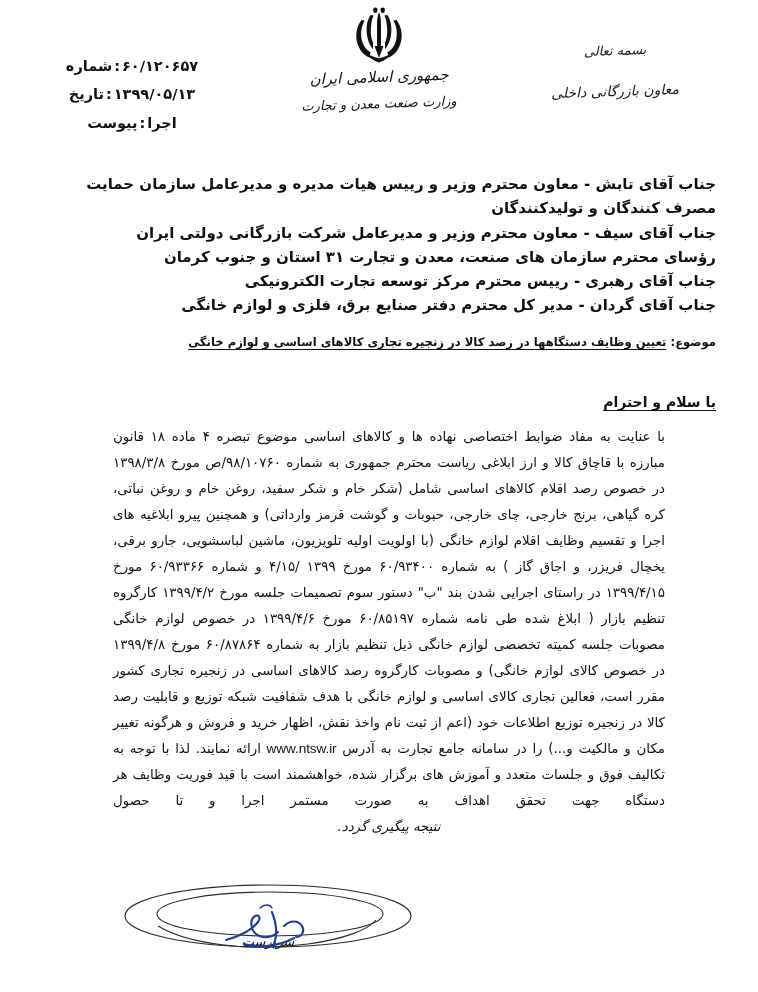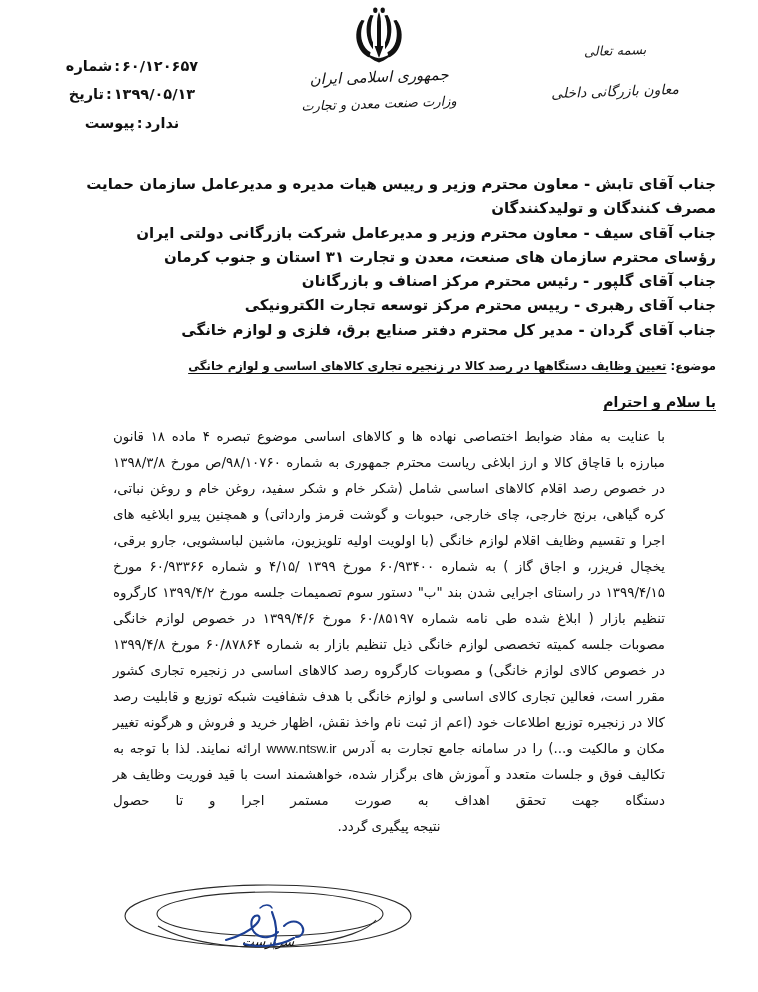--- a/index.html
+++ b/index.html
@@ -171,20 +171,21 @@
     unicode-bidi: isolate;
     font-family: "Liberation Sans", sans-serif;
     font-size: 13.6px;
   }
   .closing {
     font-size: 13.4px;
     line-height: 1.94;
     text-align: center;
     text-align-last: center;
     margin: 0;
+    font-style: italic;
   }
 
   
   .signature-area {
     position: absolute;
     top: 882px;
     left: 118px;
     width: 300px;
     height: 100px;
   }
@@ -265,31 +266,30 @@
     </div>
 
     <div class="header-left">
       <div class="meta-row">
         <span class="meta-value">۶۰/۱۲۰۶۵۷</span><span class="meta-sep">:</span><span class="meta-label">شماره</span>
       </div>
       <div class="meta-row">
         <span class="meta-value">۱۳۹۹/۰۵/۱۳</span><span class="meta-sep">:</span><span class="meta-label">تاریخ</span>
       </div>
       <div class="meta-row">
-        <span class="meta-value">ندارد</span><span class="meta-sep">:</span><span class="meta-label">پیوست</span>
+        <span class="meta-value">اجرا</span><span class="meta-sep">:</span><span class="meta-label">پیوست</span>
       </div>
     </div>
   </div>
 
   <div class="addressees">
     <div class="addr-line">جناب آقای تابش - معاون محترم وزیر و رییس هیات مدیره و مدیرعامل سازمان حمایت</div>
     <div class="addr-line">مصرف کنندگان و تولیدکنندگان</div>
     <div class="addr-line">جناب آقای سیف - معاون محترم وزیر و مدیرعامل شرکت بازرگانی دولتی ایران</div>
     <div class="addr-line">رؤسای محترم سازمان های صنعت، معدن و تجارت ۳۱ استان و جنوب کرمان</div>
-    <div class="addr-line">جناب آقای گلپور - رئیس محترم مرکز اصناف و بازرگانان</div>
     <div class="addr-line">جناب آقای رهبری - رییس محترم مرکز توسعه تجارت الکترونیکی</div>
     <div class="addr-line">جناب آقای گردان - مدیر کل محترم دفتر صنایع برق، فلزی و لوازم خانگی</div>
 
     <div class="subject-line">
       <span>موضوع:</span>
       <span class="subject-underline">تعیین وظایف دستگاهها در رصد کالا در زنجیره تجاری کالاهای اساسی و لوازم خانگی</span>
     </div>
   </div>
 
   <div class="salutation">

